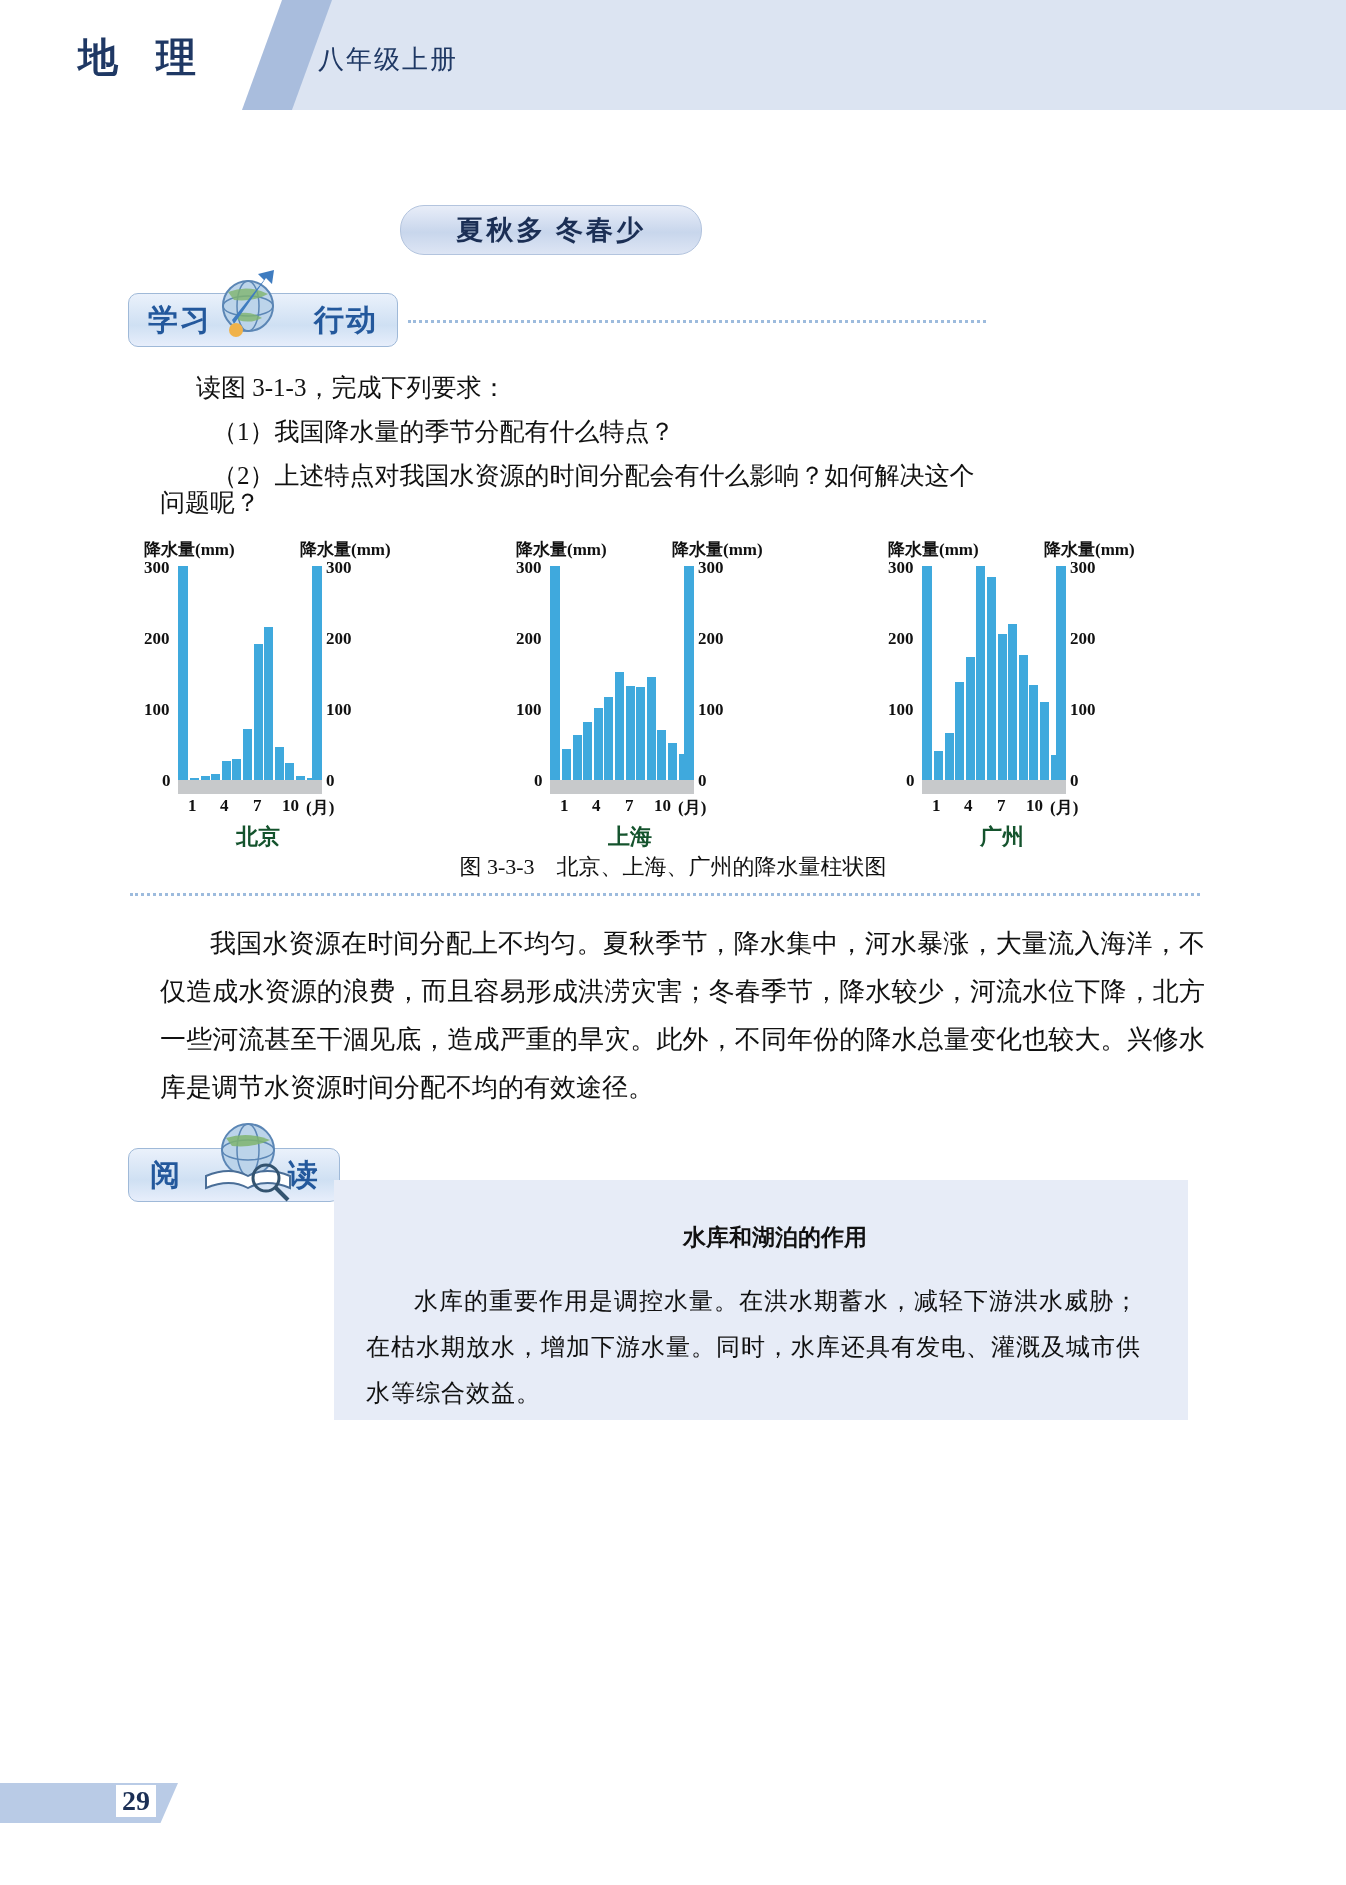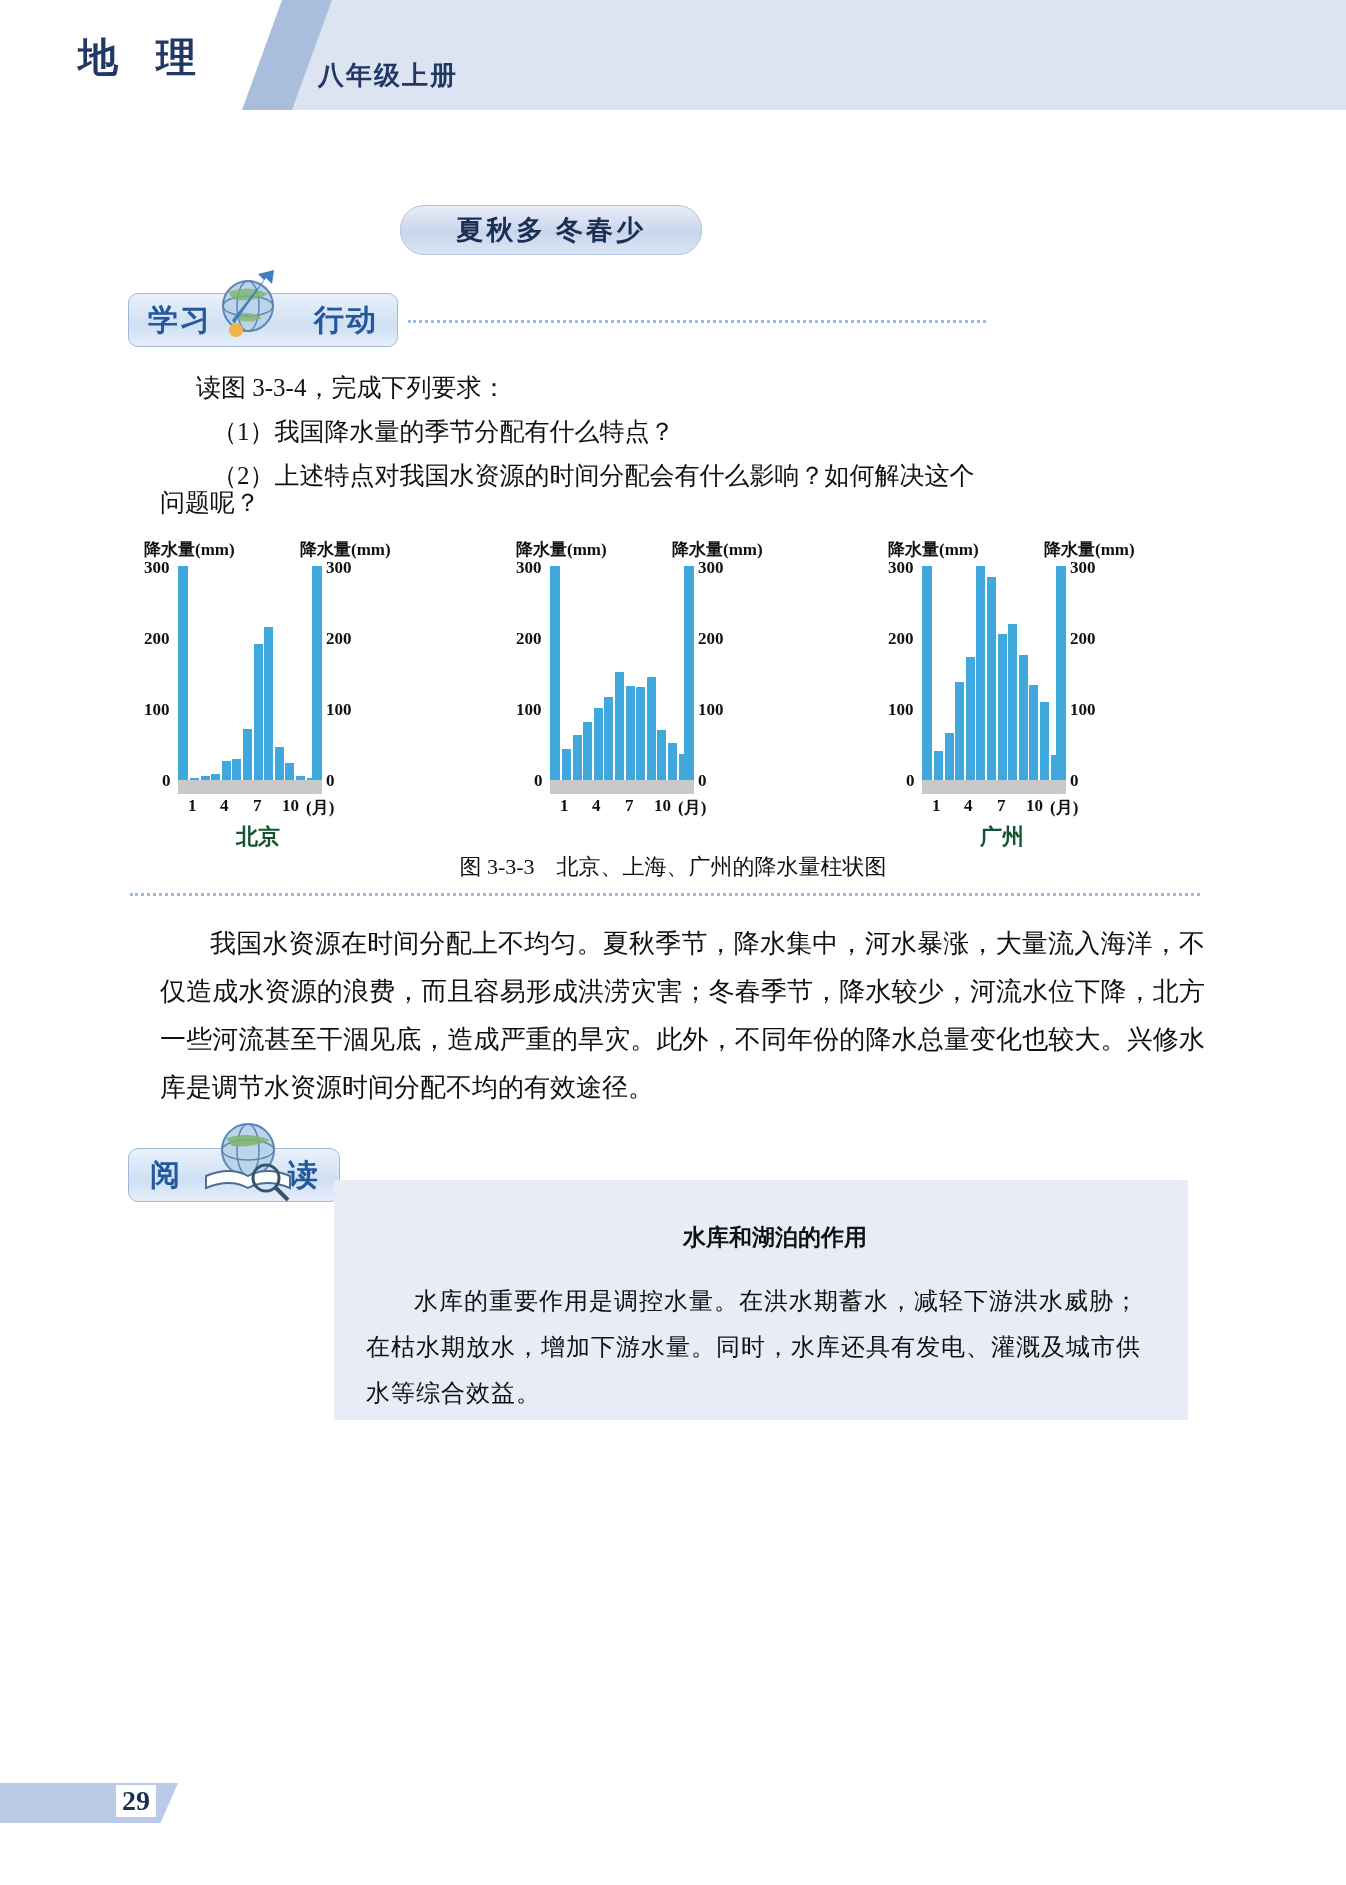--- a/index.html
+++ b/index.html
@@ -35,22 +35,22 @@
     font-weight:bold;
     font-family:"Liberation Serif", serif;
     display:flex; align-items:center;
   }
   .slash {
     position:absolute; top:0; left:262px; width:50px; height:110px;
     background:#a9bddd;
     transform:skewX(-20deg);
   }
   .grade-label {
-    position:absolute; top:58px; left:318px;
-    font-size:26px; font-weight:bold; color:#1f3864;
+    position:absolute; top:42px; left:318px;
+    font-size:26px; font-weight:normal; color:#1f3864;
     letter-spacing:2px;
   }
 
   
   .title-pill {
     position:absolute; top:205px; left:400px;
     width:300px; height:48px;
     border-radius:24px;
     background:linear-gradient(180deg,#e8edf8 0%, #c8d6ec 55%, #dde5f4 100%);
     border:1px solid #b3c4de;
@@ -200,21 +200,21 @@
   <circle cx="34" cy="44" r="25" fill="#bcd4ea" stroke="#5b86b5" stroke-width="2"></circle>
   <ellipse cx="34" cy="44" rx="25" ry="10" fill="none" stroke="#5b86b5" stroke-width="1.5"></ellipse>
   <ellipse cx="34" cy="44" rx="11" ry="25" fill="none" stroke="#5b86b5" stroke-width="1.5"></ellipse>
   <path d="M14 30 Q34 22 54 32 Q40 40 20 38 Z" fill="#7fb46e" opacity="0.8"></path>
   <path d="M22 52 Q36 48 48 56 Q36 62 24 58 Z" fill="#7fb46e" opacity="0.8"></path>
   <path d="M20 62 L52 16 L58 22 L60 8 L44 12 L50 18 L18 58 Z" fill="#3f7cc0"></path>
   <circle cx="22" cy="68" r="7" fill="#f0b24a"></circle>
 </svg>
 <div class="dotline" style="top:320px; left:408px; width:578px;"></div>
 
-<div class="p" style="top:365px; left:196px; width:900px;">读图 3-3-4，完成下列要求：</div>
+<div class="p" style="top:365px; left:196px; width:900px;">读图 3-1-3，完成下列要求：</div>
 <div class="p" style="top:409px; left:212px; width:900px;">（1）我国降水量的季节分配有什么特点？</div>
 <div class="p" style="top:453px; left:212px; width:960px;">（2）上述特点对我国水资源的时间分配会有什么影响？如何解决这个</div>
 <div class="p" style="top:480px; left:160px; width:900px;">问题呢？</div>
 
 <div class="charts">
 
   <div class="chart" style="left:0;">
     <div class="axis-label" style="left:14px; top:8px;">降水量(mm)</div>
     <div class="axis-label" style="left:170px; top:8px;">降水量(mm)</div>
 
@@ -290,20 +290,21 @@
       </div>
     <div class="baseline" style="left:48px; width:144px;"></div>
 
     <div class="tickrow" style="left:48px;">
       <span style="left:10px;">1</span>
       <span style="left:42px;">4</span>
       <span style="left:75px;">7</span>
       <span style="left:104px;">10</span>
       <span style="left:128px;">(月)</span>
     </div>
+    <div class="city" style="left:-42px;">上海</div>
   </div>
 
   <div class="chart" style="left:744px;">
     <div class="axis-label" style="left:14px; top:8px;">降水量(mm)</div>
     <div class="axis-label" style="left:170px; top:8px;">降水量(mm)</div>
 
     <div class="ytick" style="left:14px; top:28px;">300</div>
     <div class="ytick" style="left:14px; top:99px;">200</div>
     <div class="ytick" style="left:14px; top:170px;">100</div>
     <div class="ytick" style="left:32px; top:241px;">0</div>

